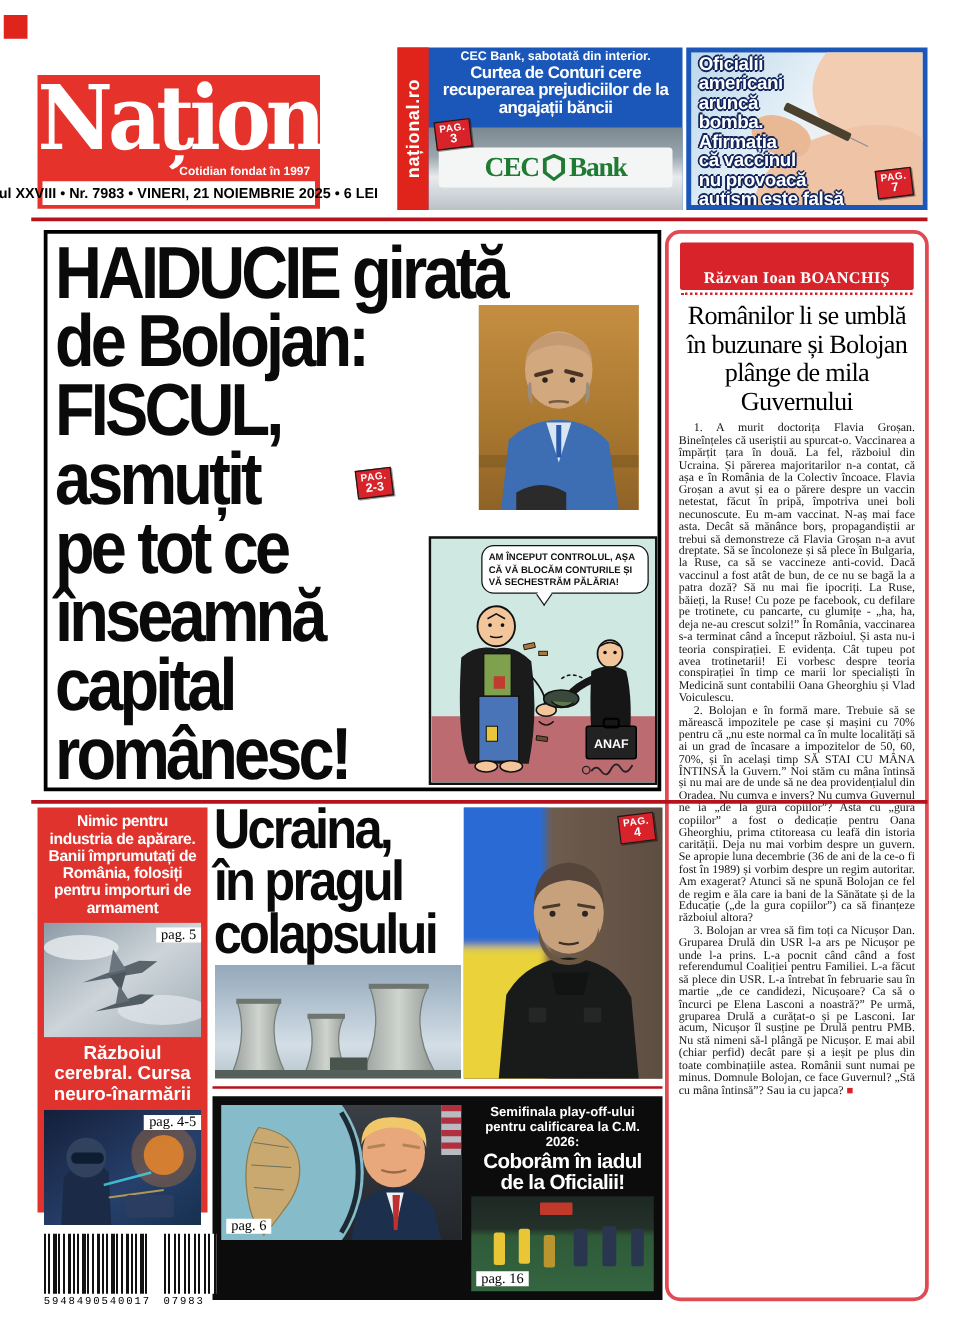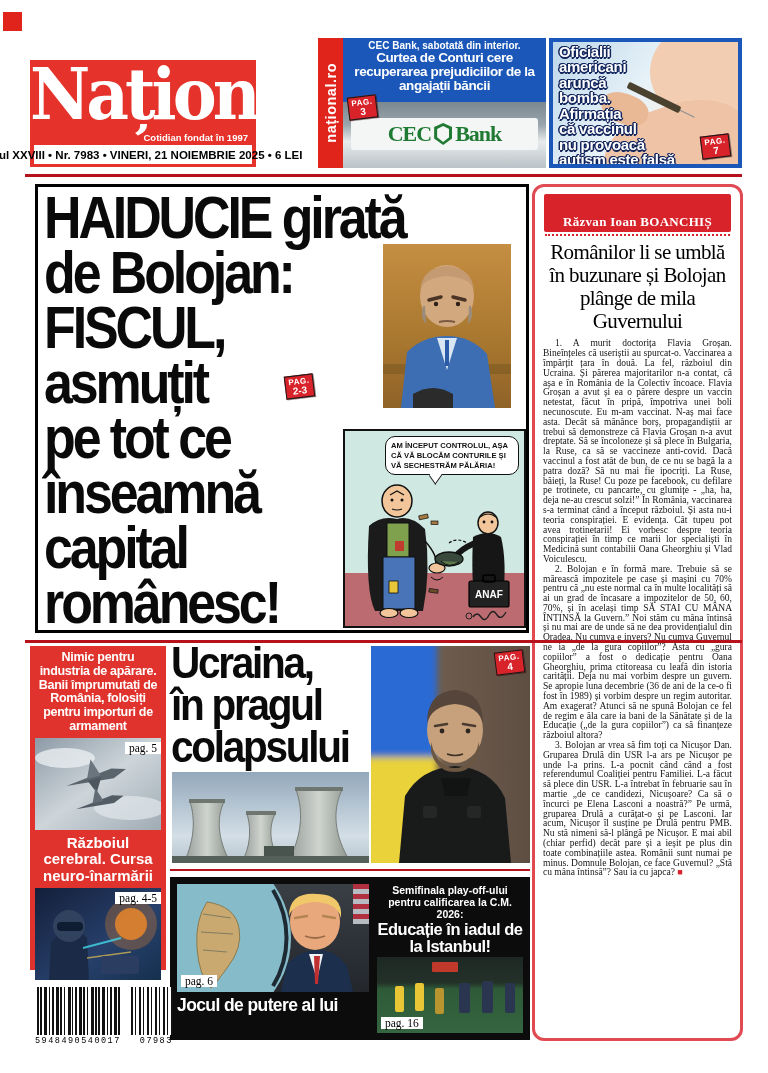--- a/index.html
+++ b/index.html
@@ -107,21 +107,21 @@
   #bb-caption { color:#fff; font-weight:bold; font-size:17.5px; line-height:1.04; letter-spacing:-0.6px; margin-top:4px; white-space:nowrap; }
   #bb-right { flex:1; display:flex; flex-direction:column; }
   #bb-kicker { color:#fff; font-weight:bold; font-size:10.5px; line-height:1.15; text-align:center; }
   #bb-title { color:#fff; font-weight:bold; font-size:16.5px; line-height:1.0; letter-spacing:-0.5px; text-align:center; margin-top:1px; }
   #football-img { position:relative; flex:1; margin-top:3px; overflow:hidden;
     background:linear-gradient(180deg,#1d2824 0%,#243129 34%,#2e5a38 42%,#356541 100%); }
   #football-img .pag-label { top:auto; bottom:4px; left:4px; right:auto; }
 
   
   #barcode { left:35px; top:978px; width:140px; height:68px; display:flex; gap:10px; align-items:flex-end; }
-  .bc { display:flex; flex-direction:column; align-items:flex-end; }
+  .bc { display:flex; flex-direction:column; align-items:flex-start; }
   .bars1 { width:84px; height:48px;
     background:repeating-linear-gradient(90deg,#111 0 1.6px,#fff 1.6px 3.4px,#111 3.4px 5px,#fff 5px 7.4px,#111 7.4px 10.4px,#fff 10.4px 11.6px); }
   .bars2 { width:42px; height:48px;
     background:repeating-linear-gradient(90deg,#111 0 2px,#fff 2px 3.6px,#111 3.6px 5px,#fff 5px 8px); }
   .bc-num { font-family:"Liberation Mono", monospace; font-size:8.5px; color:#000; letter-spacing:1.5px; margin-top:1px; white-space:nowrap; }
 
   
   .player { position:absolute; border-radius:2px; }
 </style>
 </head>
@@ -430,26 +430,25 @@
           <path d="M137,72 L143,72 L141,100 L138,100 Z" fill="#c03030"></path>
           <rect x="176" y="0" width="16" height="40" fill="#b8bcc2"></rect>
           <rect x="176" y="0" width="16" height="5" fill="#b03040"></rect>
             <rect x="176" y="10" width="16" height="5" fill="#b03040"></rect>
           <rect x="176" y="20" width="16" height="5" fill="#b03040"></rect>
             <rect x="176" y="30" width="16" height="5" fill="#b03040"></rect>
         </svg>
         <span class="pag-label">pag. 6</span>
       </div>
       <div id="bb-caption">
-        <div>Jocul de putere al lui</div>
       </div>
     </div>
     <div id="bb-right">
       <div id="bb-kicker">Semifinala play-off-ului pentru calificarea la C.M. 2026:</div>
-      <div id="bb-title">Educație în iadul de la Istanbul!</div>
+      <div id="bb-title">Coborâm în iadul de la Oficialii!</div>
       <div id="football-img">
         <div class="player" style="left:12%;top:38%;width:9px;height:26px;background:#e8c636;"></div>
         <div class="player" style="left:26%;top:34%;width:9px;height:28px;background:#e8c636;"></div>
         <div class="player" style="left:40%;top:40%;width:9px;height:26px;background:#b8952e;"></div>
         <div class="player" style="left:56%;top:34%;width:11px;height:30px;background:#2a3550;"></div>
         <div class="player" style="left:72%;top:32%;width:11px;height:32px;background:#2a3550;"></div>
         <div class="player" style="left:88%;top:34%;width:10px;height:30px;background:#2a3550;"></div>
         <div class="player" style="left:38%;top:6%;width:26px;height:10px;background:#c0392b;border-radius:1px;"></div>
         <span class="pag-label">pag. 16</span>
       </div>

